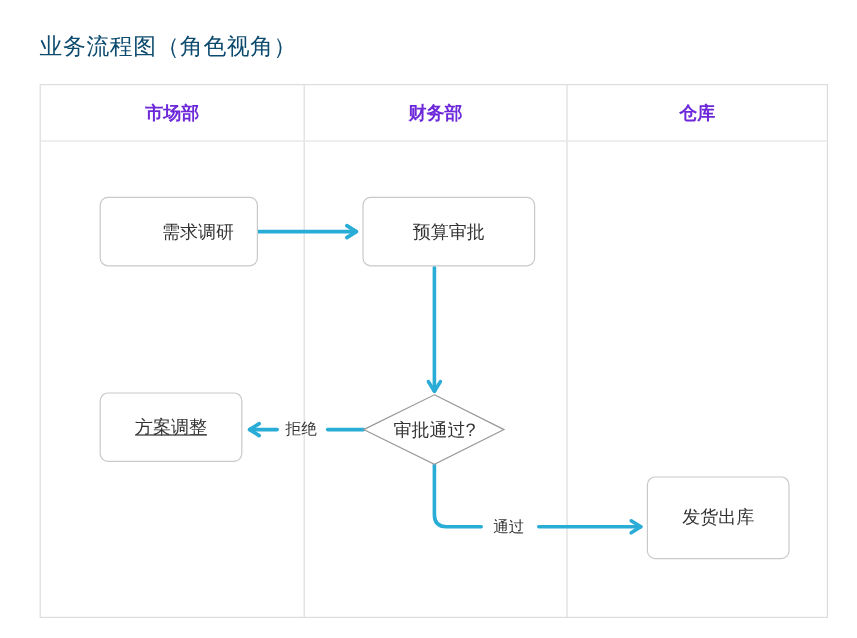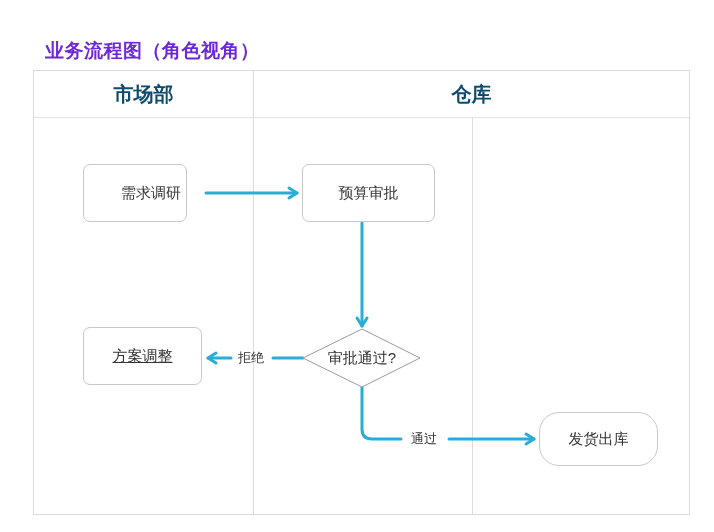--- a/index.html
+++ b/index.html
@@ -1,66 +1,67 @@
 <!DOCTYPE html>
 <html><head>
 <meta charset="utf-8">
 <style>
   html,body{margin:0;padding:0;background:#fff;}
   .page{
     position:relative;width:714px;height:532px;overflow:hidden;background:#fff;
     font-family:"Liberation Sans", sans-serif;
   }
   .title{
-    position:absolute;left:33px;top:26px;margin:12px;
-    font-size:19px;font-weight:bold;color:#6d28d9;letter-spacing:.5px;
+    position:absolute;left:33px;top:26px;margin:0;
+    font-size:19px;font-weight:normal;color:#0c4a6e;letter-spacing:.5px;
   }
   .table{
     position:absolute;left:33px;top:70px;width:657px;height:445px;
     border:1px solid #dcdcdc;box-sizing:border-box;background:#fff;
   }
   .hrow{display:flex;height:47px;border-bottom:1px solid #e3e3e3;box-sizing:border-box;}
   .hcell{
     display:flex;align-items:center;justify-content:center;box-sizing:border-box;
-    font-size:20px;font-weight:bold;color:#0c4a6e;
+    font-size:15px;font-weight:bold;color:#6d28d9;
   }
   .hcell.c1{width:220px;border-right:1px solid #dcdcdc;}
   .hcell.c2{width:219px;border-right:1px solid #dcdcdc;}
   .hcell.c3{flex:1;text-align:center;}
   .brow{display:flex;height:397px;}
   .bcell{box-sizing:border-box;}
   .bcell.c1{width:220px;border-right:1px solid #dcdcdc;}
   .bcell.c2{width:219px;border-right:1px solid #dcdcdc;}
   .bcell.c3{flex:1;}
   .node{
     position:absolute;box-sizing:border-box;background:#fff;
     border:1px solid #c9c9c9;border-radius:7px;
     display:flex;align-items:center;justify-content:center;
     font-size:15px;color:#333;z-index:3;
   }
-  .node-demand{left:83px;top:164px;width:104px;height:58px;padding-left:32px;}
-  .node-budget{left:302px;top:164px;width:133px;height:58px;}
+  .node-demand{left:83px;top:164px;width:132px;height:58px;padding-left:32px;}
+  .node-budget{left:302px;top:164px;width:144px;height:58px;}
   .node-adjust{left:83px;top:327px;width:119px;height:58px;text-decoration:underline;}
-  .node-ship{left:539px;top:412px;width:119px;height:54px;border-radius:20px;}
+  .node-ship{left:539px;top:397px;width:119px;height:69px;}
   .overlay{position:absolute;left:0;top:0;width:714px;height:532px;z-index:2;pointer-events:none;}
   .edge{stroke:#29acd6;stroke-width:3;fill:none;stroke-linecap:round;}
   .diamond{fill:#ffffff;stroke:#9a9a9a;stroke-width:1;}
   .node-text{font-size:15px;fill:#333;text-anchor:middle;font-family:"Liberation Sans",sans-serif;}
   .edge-label{font-size:13px;fill:#333;text-anchor:middle;font-family:"Liberation Sans",sans-serif;}
 </style>
 </head>
 <body>
 
 <div class="page">
 
   <h1 class="title">业务流程图（角色视角）</h1>
 
   <div class="table">
     <div class="hrow">
       <div class="hcell c1">市场部</div>
+      <div class="hcell c2">财务部</div>
       <div class="hcell c3">仓库</div>
     </div>
     <div class="brow">
       <div class="bcell c1"></div>
       <div class="bcell c2"></div>
       <div class="bcell c3"></div>
     </div>
   </div>
 
   <div class="node node-demand">需求调研</div>

